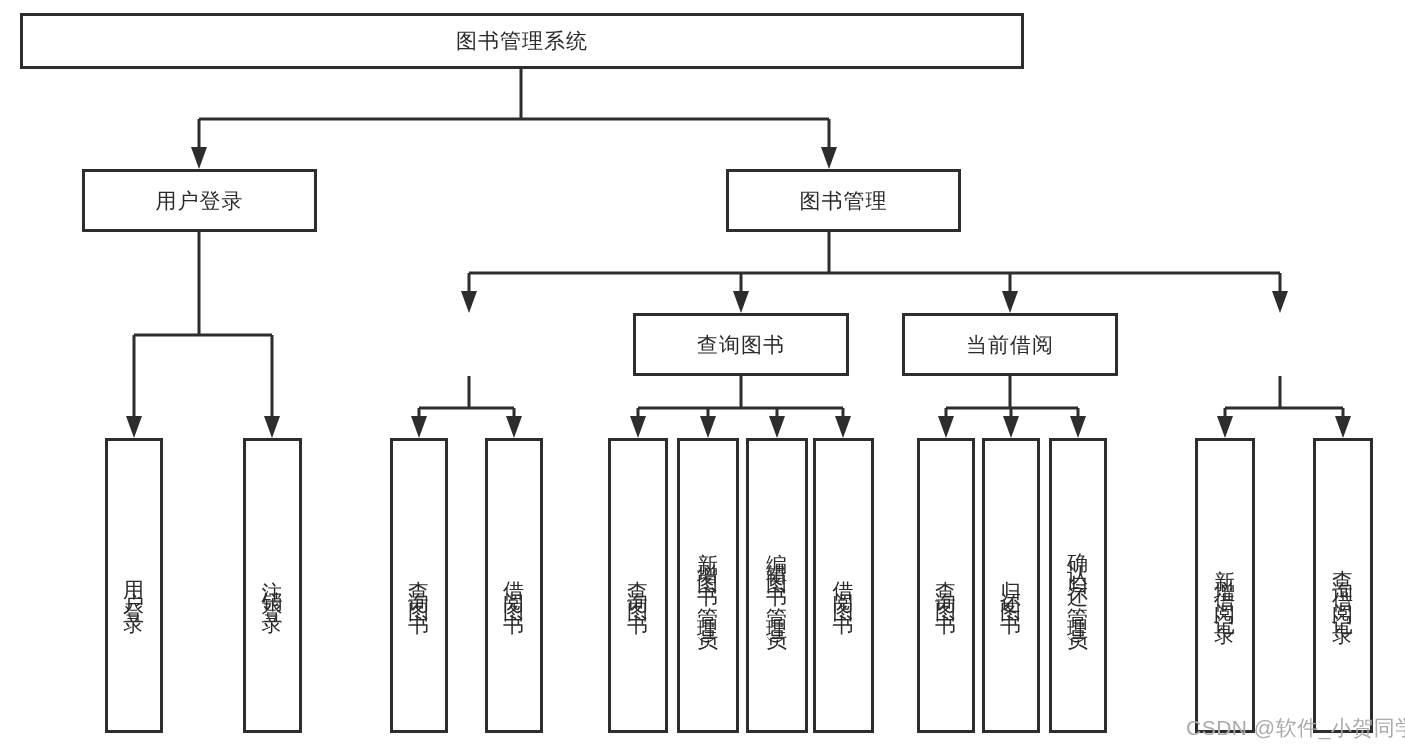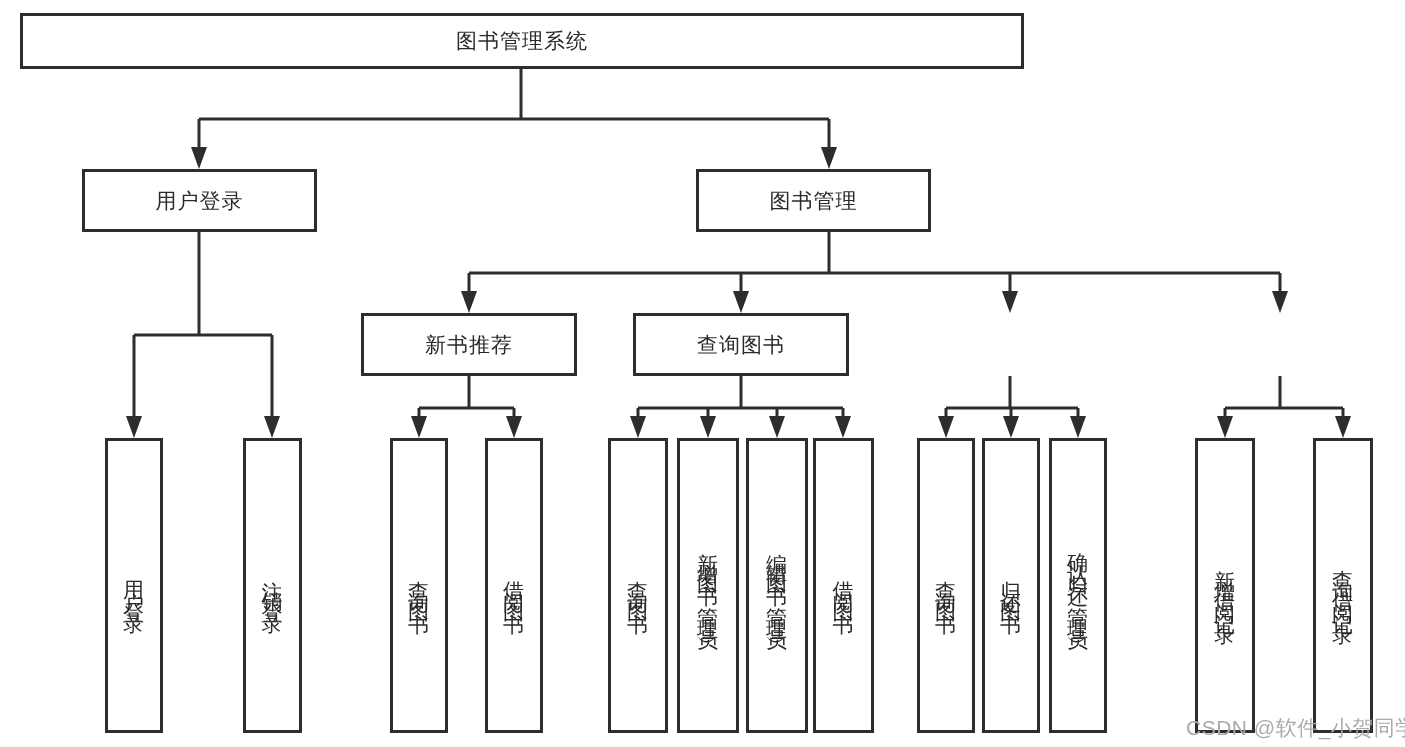--- a/index.html
+++ b/index.html
@@ -67,29 +67,29 @@
       </g>
   </svg>
 
   <div class="box hbox" style="left:20px;top:13px;width:1004px;height:56px">
     <span>图书管理系统</span>
   </div>
 
   <div class="box hbox" style="left:82px;top:169px;width:235px;height:63px">
     <span>用户登录</span>
   </div>
-  <div class="box hbox" style="left:696px;top:169px;width:235px;height:63px">
+  <div class="box hbox" style="left:726px;top:169px;width:235px;height:63px">
     <span>图书管理</span>
   </div>
 
-  <div class="box hbox" style="left:361px;top:313px;width:216px;height:63px">
-    <span>新书推荐</span>
-  </div>
   <div class="box hbox" style="left:633px;top:313px;width:216px;height:63px">
     <span>查询图书</span>
+  </div>
+  <div class="box hbox" style="left:902px;top:313px;width:216px;height:63px">
+    <span>当前借阅</span>
   </div>
 
   <div class="box vbox" style="left:105px;top:438px;width:58px;height:295px">
     <span class="vtext">用户登录</span>
   </div>
   <div class="box vbox" style="left:243px;top:438px;width:59px;height:295px">
     <span class="vtext">注销登录</span>
   </div>
 
   <div class="box vbox" style="left:390px;top:438px;width:58px;height:295px">

